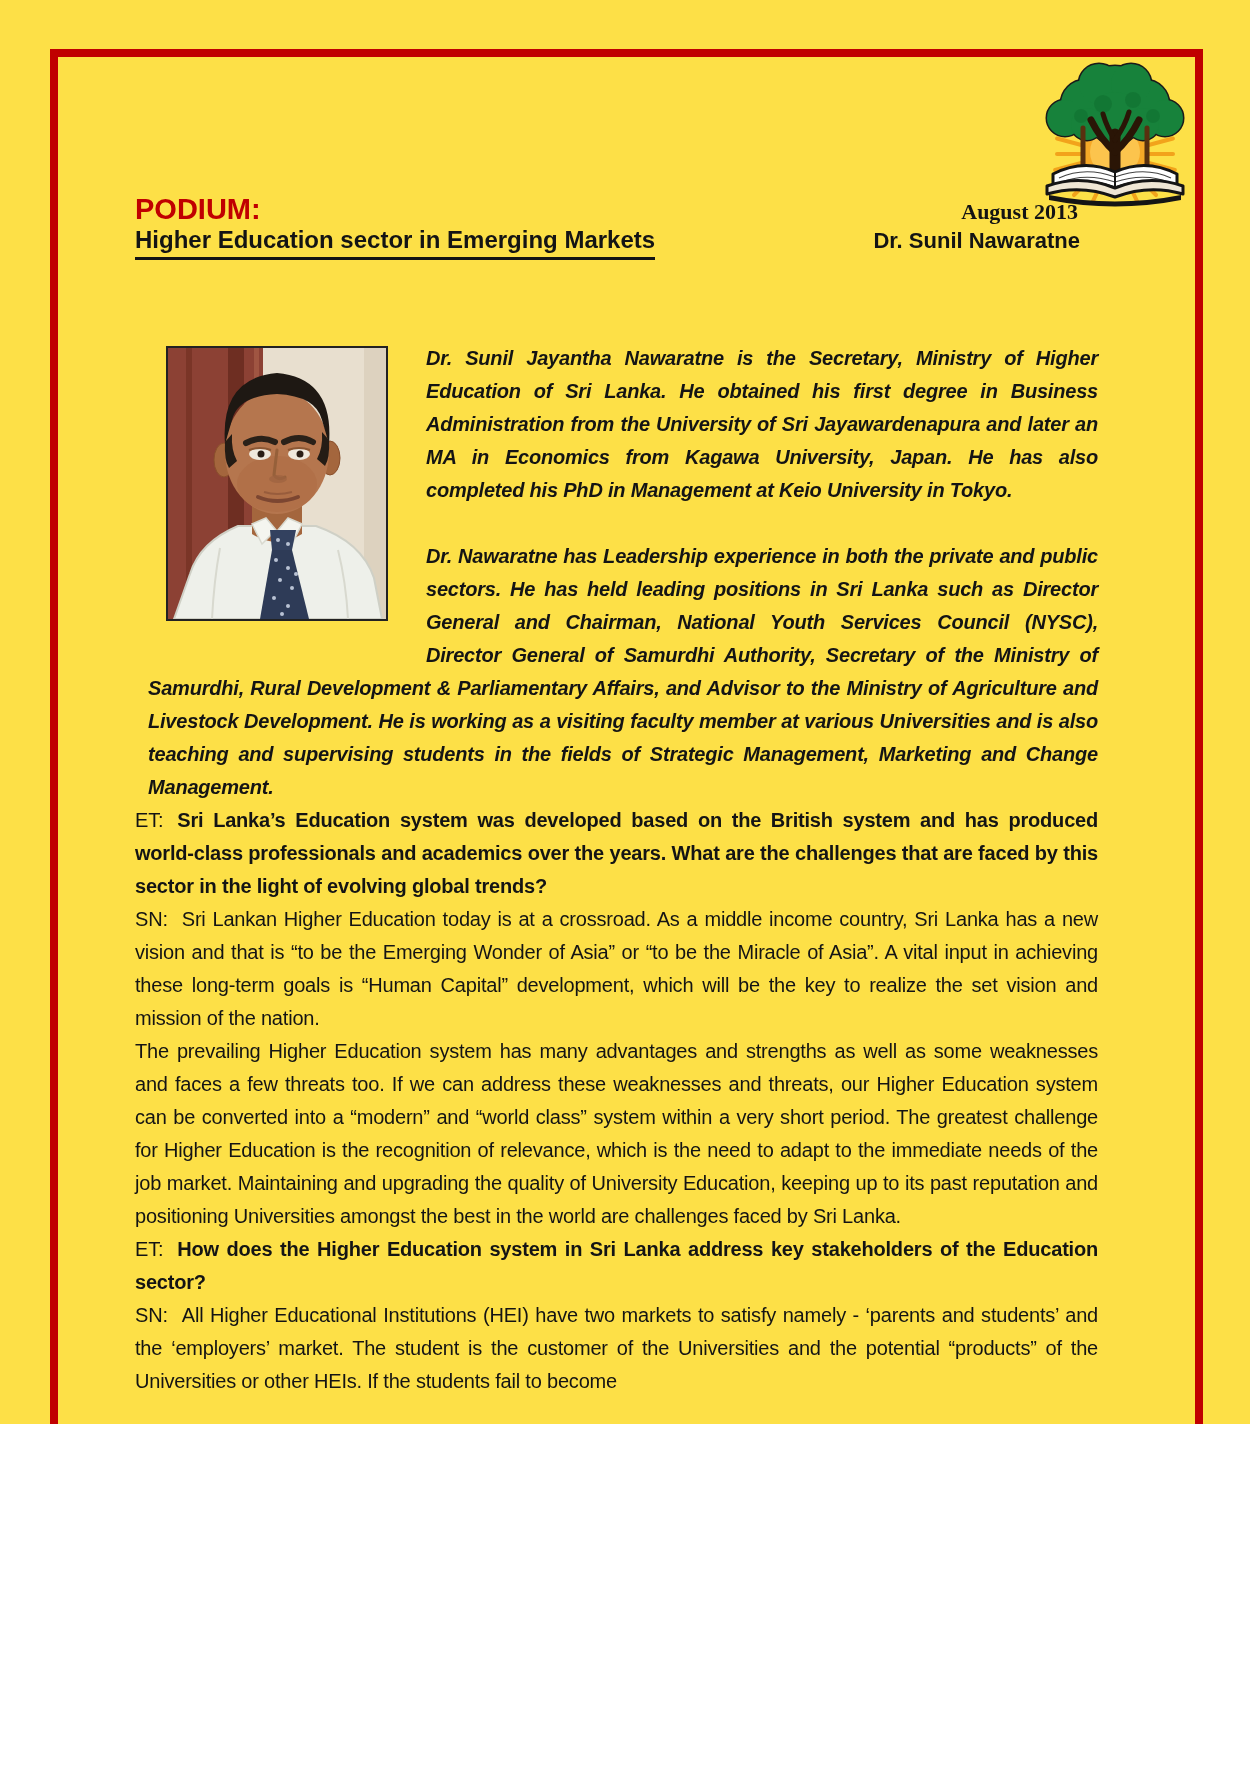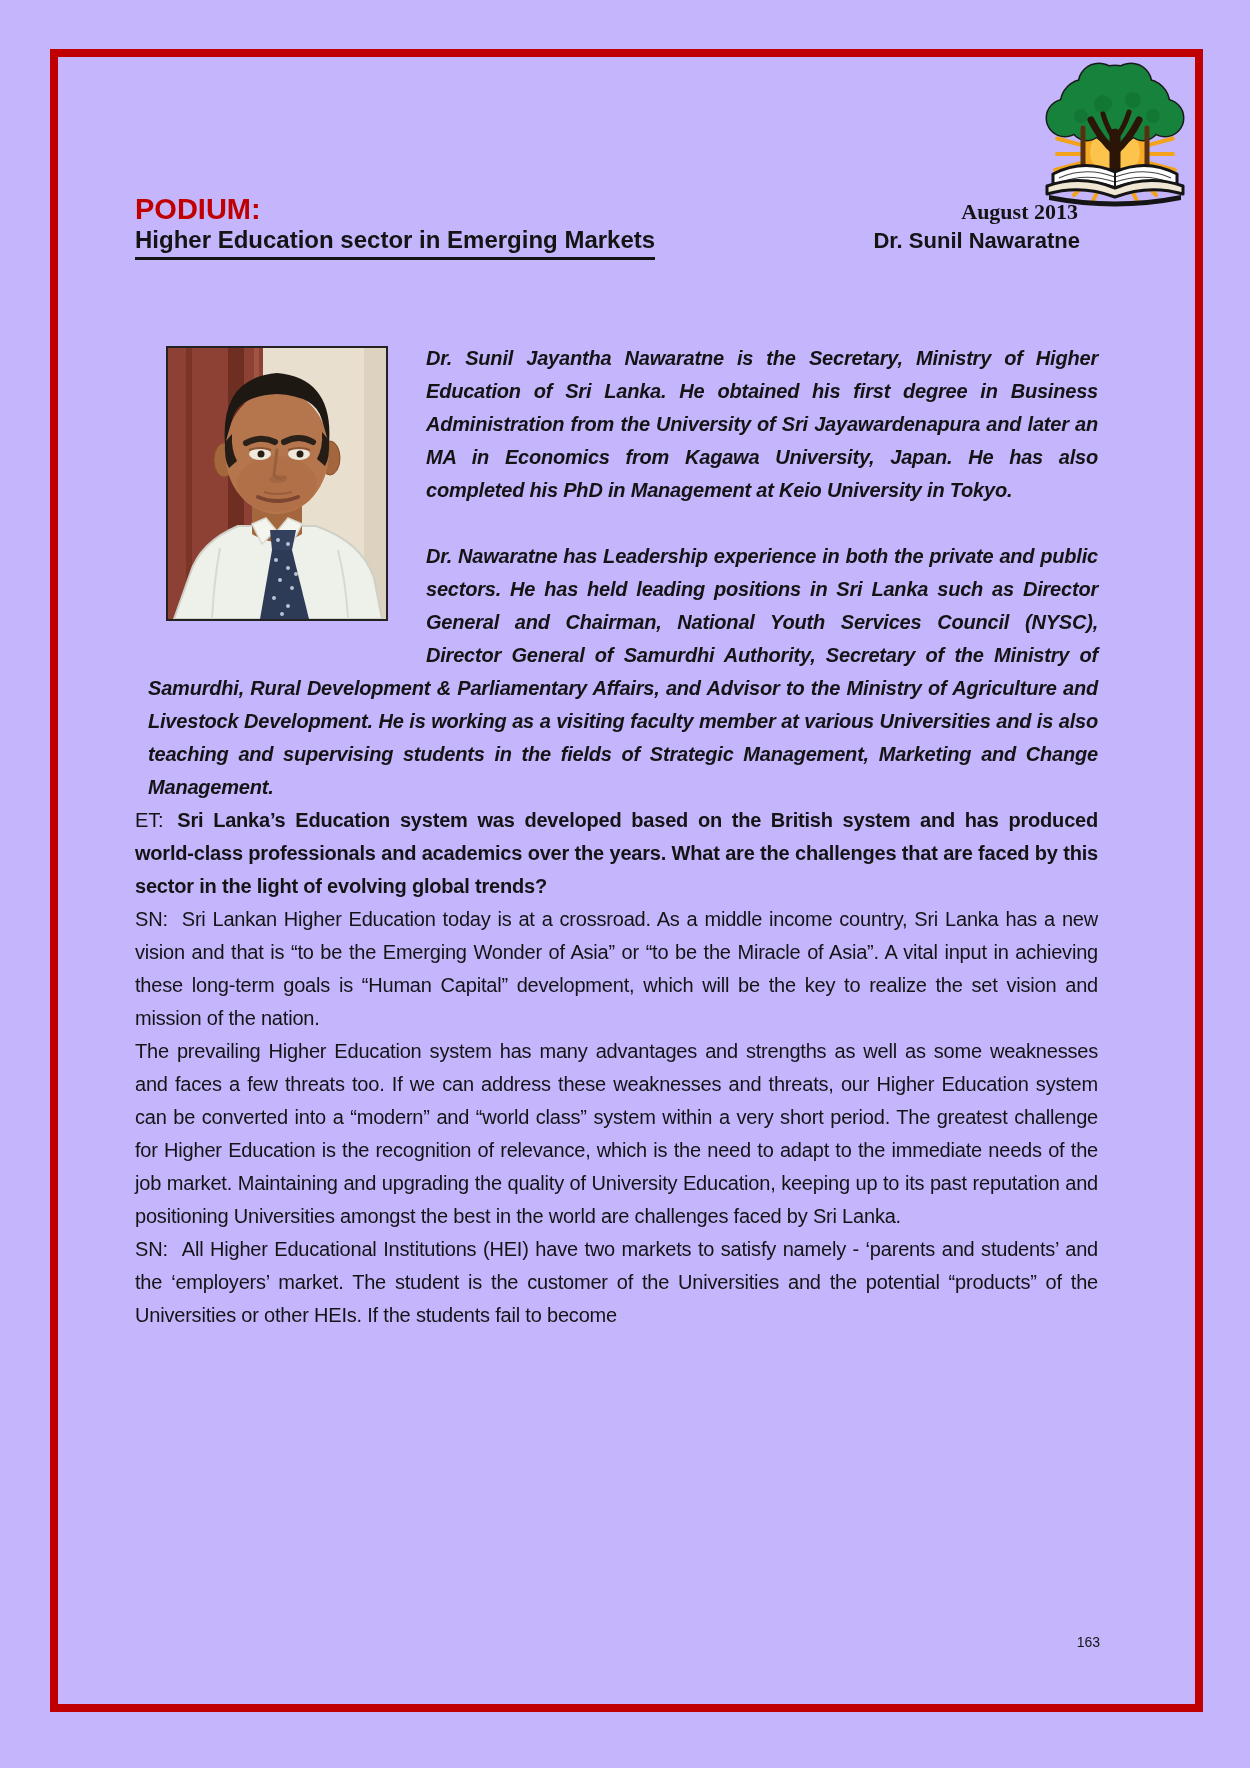--- a/index.html
+++ b/index.html
@@ -1,17 +1,17 @@
 <!DOCTYPE html>
 <html><head>
 <meta charset="utf-8">
 <style>
   html,body { margin:0; padding:0; background:#ffffff; }
   .page {
-    position:relative; width:1250px; height:1768px; background:#c4b5fd;
+    position:relative; width:1250px; height:1424px; background:#fde047;
     font-family:"Liberation Sans", sans-serif; color:#141414; overflow:hidden;
   }
   .red-border {
     position:absolute; left:50px; top:49px; width:1153px; height:1663px;
     border:8px solid #C00000; box-sizing:border-box;
   }
   .logo { position:absolute; left:1037px; top:56px; width:156px; height:152px; }
   .content { position:absolute; left:135px; top:57px; width:963px; }
 
   .hrow { display:flex; justify-content:space-between; align-items:baseline; }
@@ -209,20 +209,21 @@
       <p class="para">Dr. Sunil Jayantha Nawaratne is the Secretary, Ministry of Higher Education of Sri Lanka. He obtained his first degree in Business Administration from the University of Sri Jayawardenapura and later an MA in Economics from Kagawa University, Japan. He has also completed his PhD in Management at Keio University in Tokyo.</p>
       <p class="para">Dr. Nawaratne has Leadership experience in both the private and public sectors. He has held leading positions in Sri Lanka such as Director General and Chairman, National Youth Services Council (NYSC), Director General of Samurdhi Authority, Secretary of the Ministry of Samurdhi, Rural Development &amp; Parliamentary Affairs, and Advisor to the Ministry of Agriculture and Livestock Development. He is working as a visiting faculty member at various Universities and is also teaching and supervising students in the fields of Strategic Management, Marketing and Change Management.</p>
     </div>
 
     <p class="para qa qa-first boldp"><span class="speaker">ET:</span><span>Sri Lanka’s Education system was developed based on the British system and has produced world-class professionals and academics over the years. What are the challenges that are faced by this sector in the light of evolving global trends?</span></p>
 
     <p class="para qa"><span class="speaker">SN:</span><span>Sri Lankan Higher Education today is at a crossroad. As a middle income country, Sri Lanka has a new vision and that is “to be the Emerging Wonder of Asia” or “to be the Miracle of Asia”. A vital input in achieving these long-term goals is “Human Capital” development, which will be the key to realize the set vision and mission of the nation.</span></p>
 
     <p class="para qa"><span>The prevailing Higher Education system has many advantages and strengths as well as some weaknesses and faces a few threats too. If we can address these weaknesses and threats, our Higher Education system can be converted into a “modern” and “world class” system within a very short period. The greatest challenge for Higher Education is the recognition of relevance, which is the need to adapt to the immediate needs of the job market. Maintaining and upgrading the quality of University Education, keeping up to its past reputation and positioning Universities amongst the best in the world are challenges faced by Sri Lanka.</span></p>
 
+    <p class="para qa boldp"><span class="speaker">ET:</span><span>How does the Higher Education system in Sri Lanka address key stakeholders of the Education sector?</span></p>
 
     <p class="para qa"><span class="speaker">SN:</span><span>All Higher Educational Institutions (HEI) have two markets to satisfy namely - ‘parents and students’ and the ‘employers’ market. The student is the customer of the Universities and the potential “products” of the Universities or other HEIs. If the students fail to become</span></p>
 
   </div>
 
   <div class="page-number">163</div>
 
 </div>
 
 </body></html>

